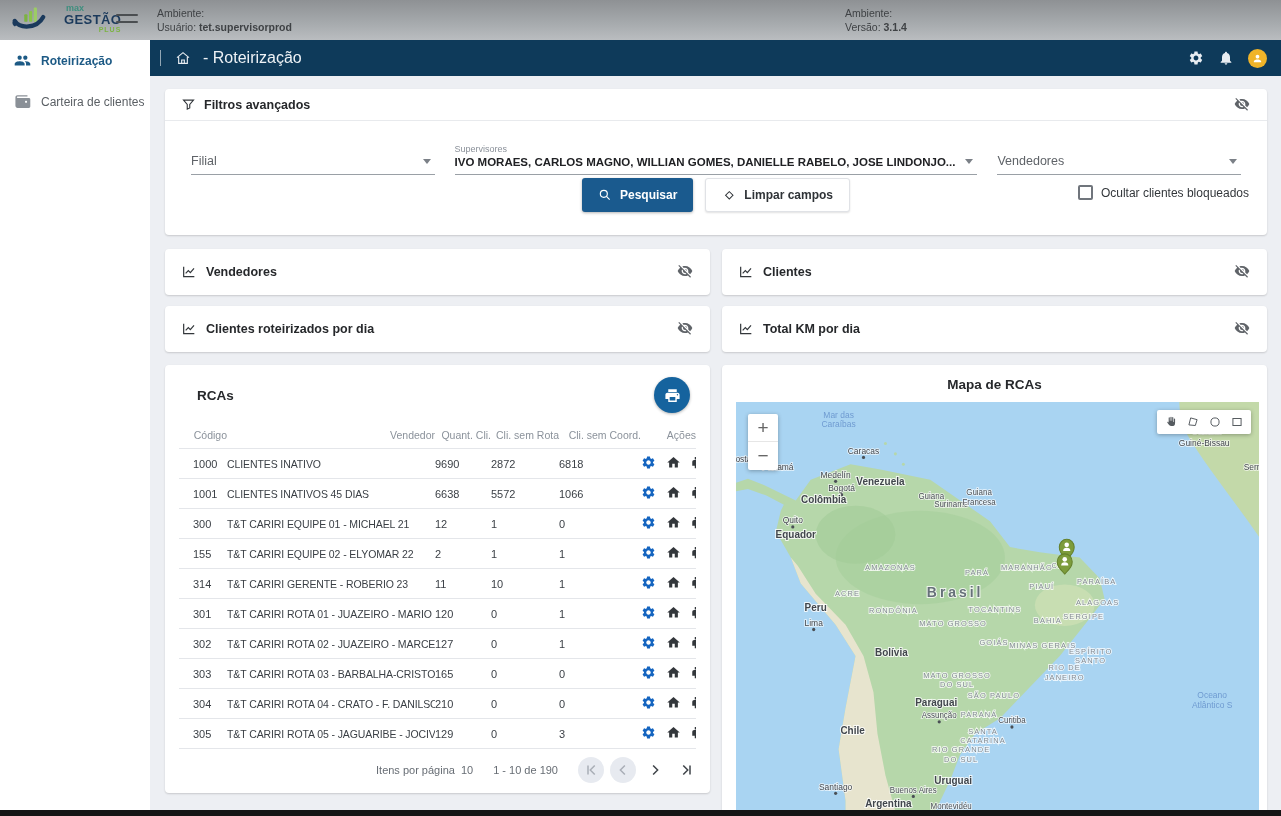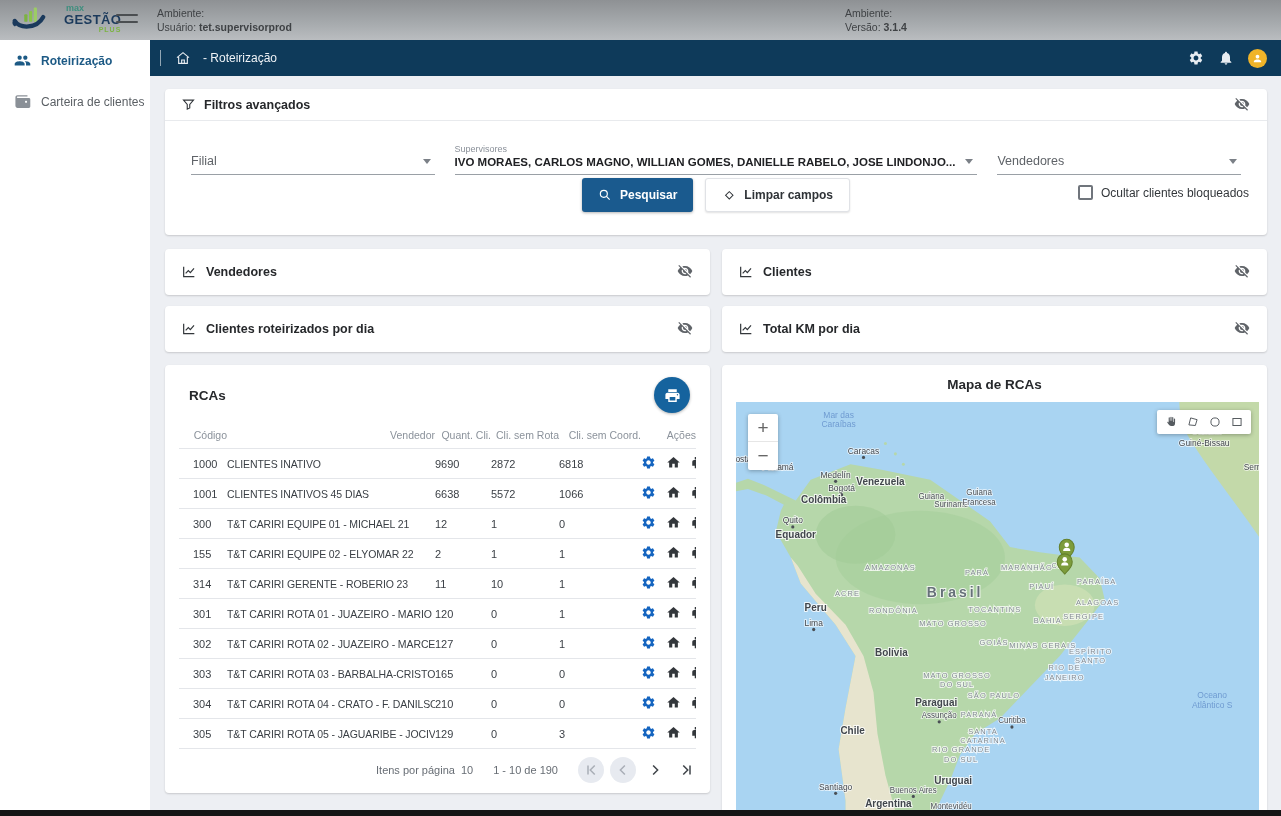--- a/index.html
+++ b/index.html
@@ -20,21 +20,21 @@
   .env { position:absolute; top:6px; font-size:10.5px; color:#3f4245; line-height:14px; }
   .env b { font-weight:bold; }
   .env-left { left:157px; }
   .env-right { left:845px; }
 
   
   .navbar { position:absolute; top:40px; left:150px; right:0; height:36px; background:#0e3a5a;
     display:flex; align-items:center; z-index:10; color:#eef2f6; }
   .crumb-sep { width:1px; height:16px; background:rgba(255,255,255,.55); margin-left:10px; }
   .crumb-home { margin-left:14px; width:16px; height:16px; color:#e8edf2; }
-  .crumb-text { margin-left:12px; font-size:12px; }
+  .crumb-text { margin-left:12px; font-size:16px; }
   .nav-right { margin-left:auto; display:flex; align-items:center; gap:14px; padding-right:14px; }
   .nav-ic { width:16px; height:16px; color:#e8edf2; cursor:pointer; }
   .avatar { width:19px; height:19px; border-radius:50%; background:#f0b429; display:flex; align-items:center; justify-content:center; cursor:pointer; }
   .avatar svg { width:11px; height:11px; color:#fff; }
 
   
   .sidebar { position:absolute; left:0; top:40px; bottom:6px; width:150px; background:#fff; z-index:9; }
   .side-item { display:flex; align-items:center; gap:10px; padding:12px 0 12px 14px; font-size:12px; color:#5a5f64; cursor:pointer; }
   .side-item svg { width:17px; height:17px; flex:0 0 auto; color:#8a9097; }
   .side-item.active { color:#1d5a85; font-weight:bold; }
@@ -77,21 +77,21 @@
   .panel .chart-ic { width:16px; height:16px; color:#33373b; }
   .panel h3 { font-size:12.5px; color:#26282b; margin-left:9px; flex:1; }
 
   
   .bottom-row { display:flex; gap:12px; }
   .bottom-row > * { flex:1; min-width:0; }
 
   
   .rcas-card { align-self:flex-start; padding-bottom:4px; }
   .rcas-head { display:flex; align-items:center; padding:12px 20px 8px 24px; }
-  .rcas-head h3 { font-size:13.5px; color:#26282b; }
+  .rcas-head h3 { font-size:13.5px; color:#26282b;margin-left:8px; }
   .print-fab { margin-left:auto; width:36px; height:36px; border-radius:50%; background:#15639e; border:none;
     color:#fff; display:flex; align-items:center; justify-content:center; cursor:pointer; box-shadow:0 1px 3px rgba(0,0,0,.3); }
   .print-fab svg { width:17px; height:17px; }
   .table-wrap { padding:0 14px; }
   table { width:100%; border-collapse:collapse; table-layout:fixed; }
   th { font-size:10.5px; color:#8b929b; font-weight:normal; text-align:right; padding:8px 0 7px 0;
     border-bottom:1px solid #e4e6ea; white-space:nowrap; }
   td { font-size:11px; color:#3a3f45; height:30px; border-bottom:1px solid #e4e6ea; white-space:nowrap; overflow:hidden; }
   th:first-child, td:first-child { padding-left:14px; }
   td:nth-child(2) { font-size:10.5px; letter-spacing:-.1px; }

